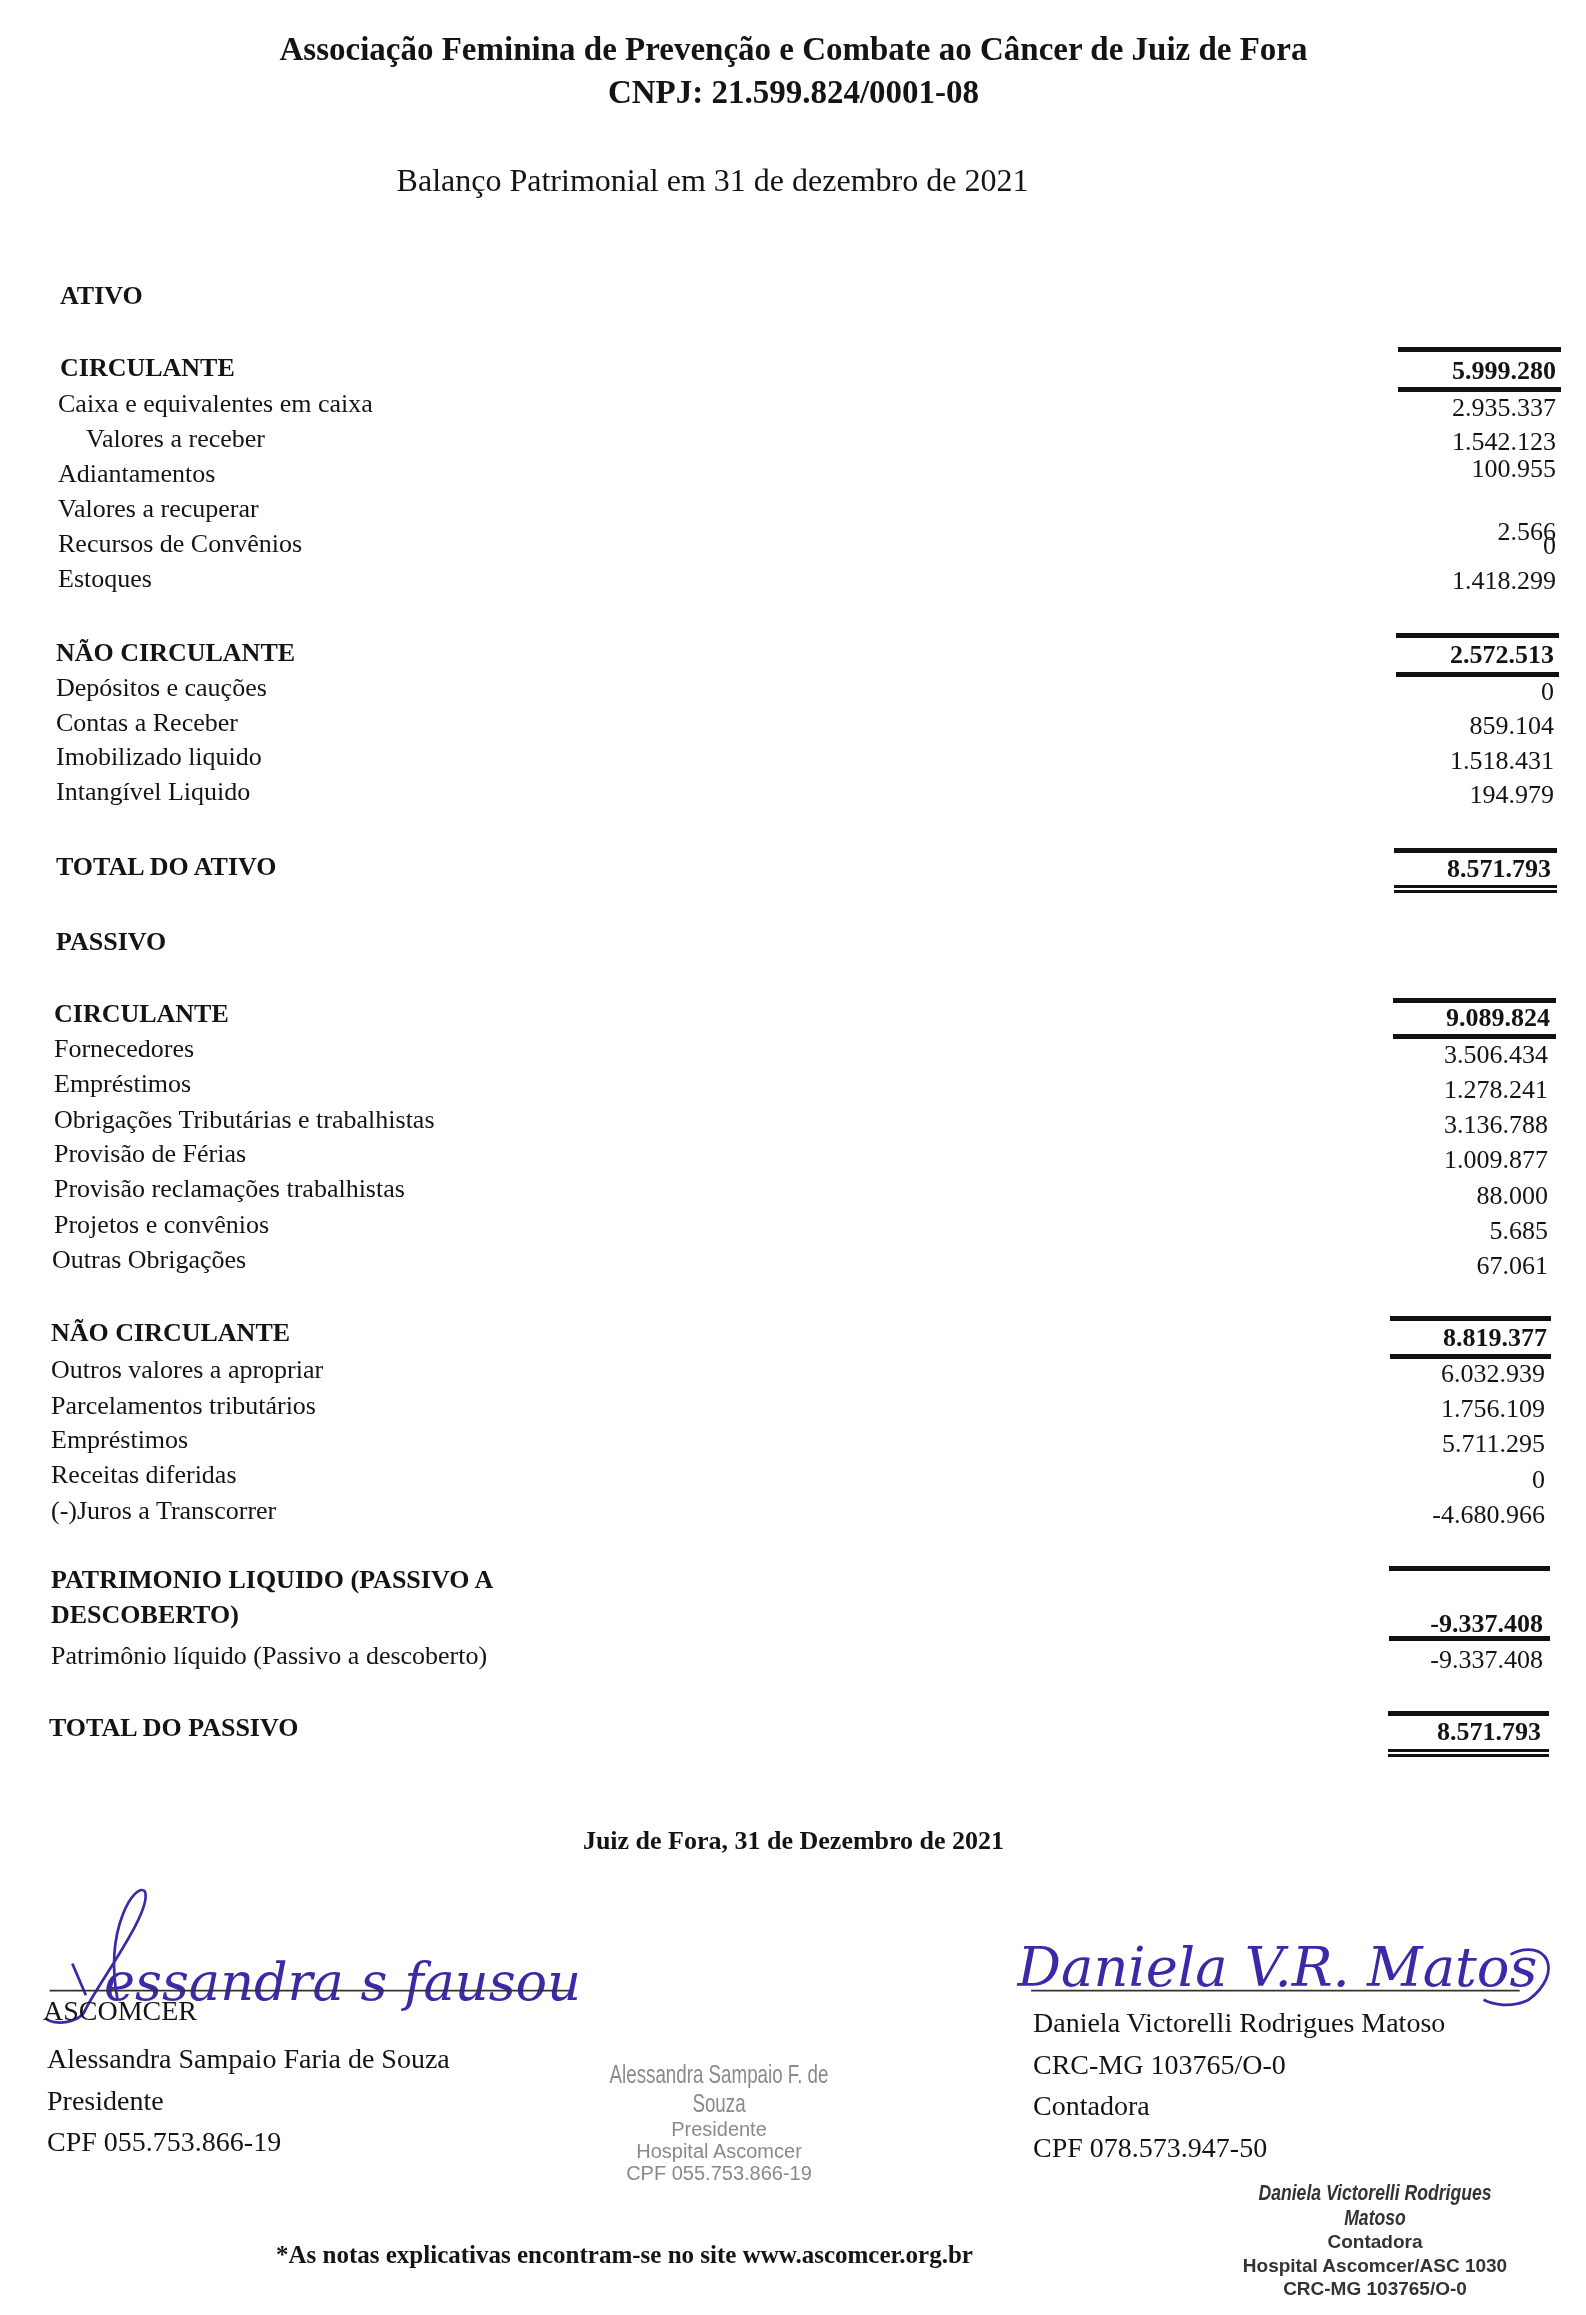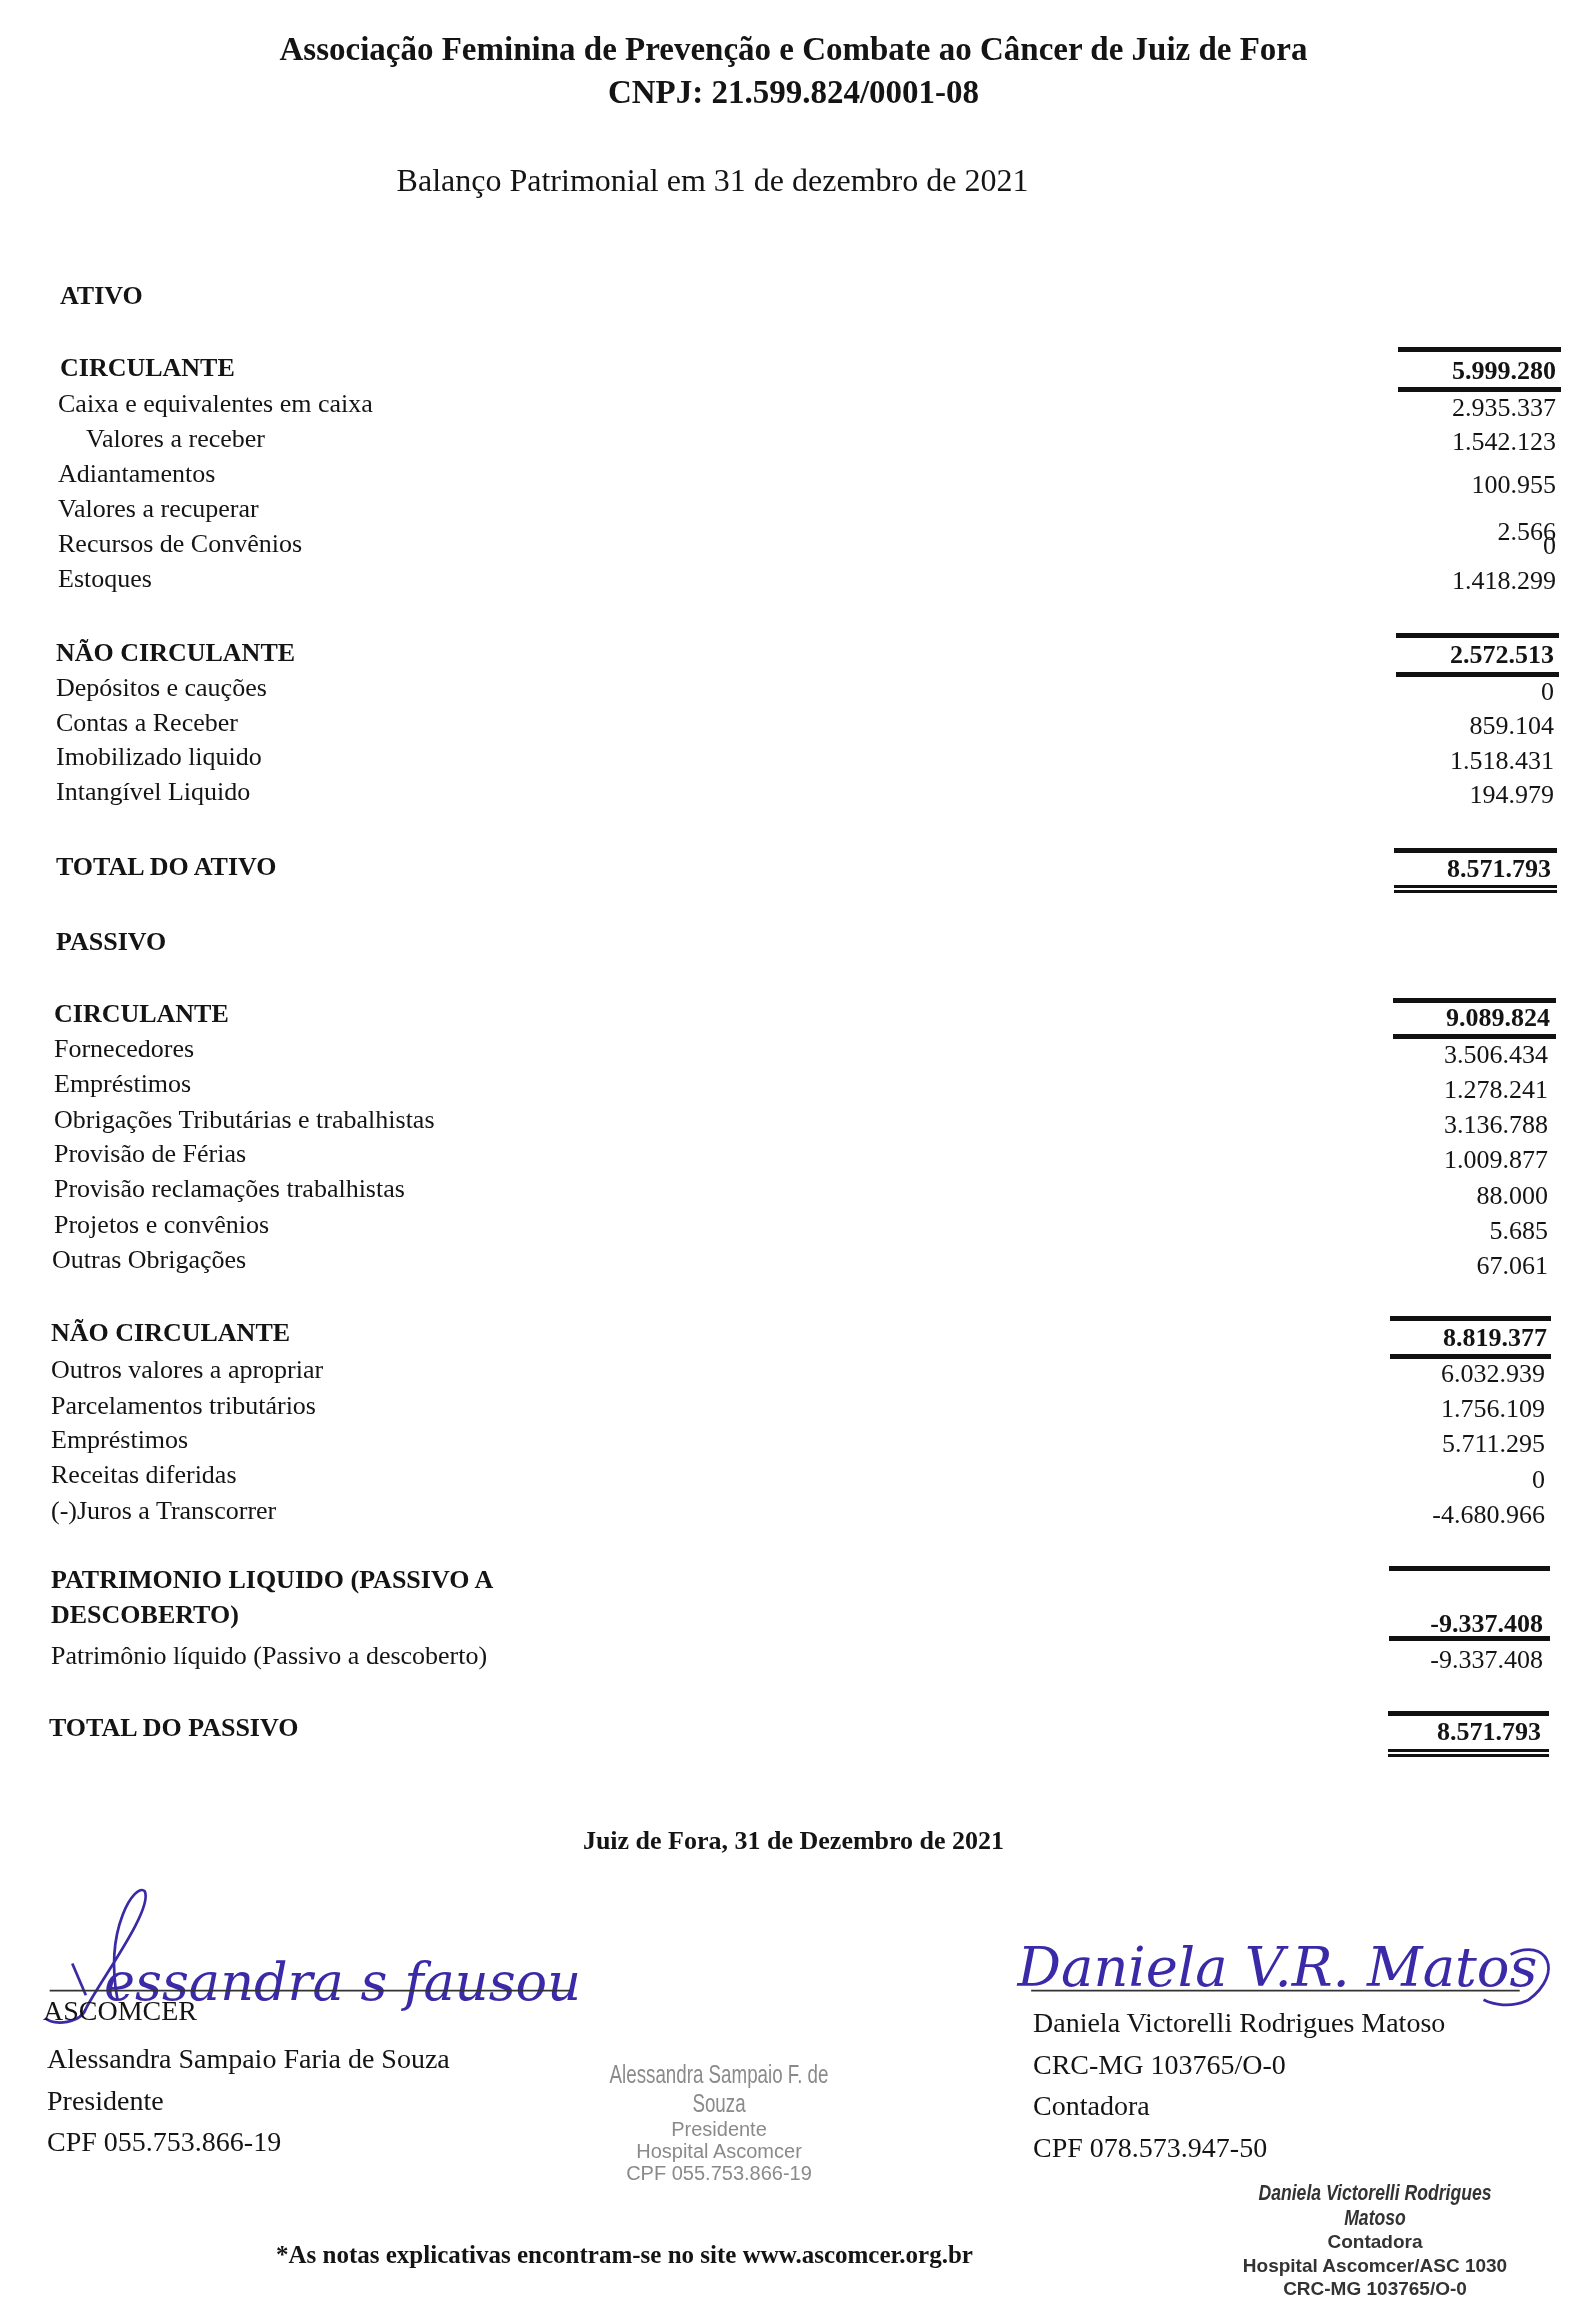--- a/index.html
+++ b/index.html
@@ -31,21 +31,21 @@
 <div class="abs section" style="left:60px; top:351px;">CIRCULANTE</div>
 <div class="bar" style="left:1398px; width:163px; top:347px;"></div>
 <div class="abs row-val bold" style="left:1321px; top:354px;">5.999.280</div>
 <div class="bar" style="left:1398px; width:163px; top:387px;"></div>
 
 <div class="abs row-label" style="left:58px; top:387px;">Caixa e equivalentes em caixa</div>
 <div class="abs row-val" style="left:1321px; top:391px;">2.935.337</div>
 <div class="abs row-label" style="left:58px; top:422px;margin-left:28px;">Valores a receber</div>
 <div class="abs row-val" style="left:1321px; top:425px;">1.542.123</div>
 <div class="abs row-label" style="left:58px; top:457px;">Adiantamentos</div>
-<div class="abs row-val" style="left:1321px; top:468px;">100.955</div>
+<div class="abs row-val" style="left:1321px; top:452px;">100.955</div>
 <div class="abs row-label" style="left:58px; top:492px;">Valores a recuperar</div>
 <div class="abs row-val" style="left:1321px; top:495px;margin-top:20px;">2.566</div>
 <div class="abs row-label" style="left:58px; top:527px;">Recursos de Convênios</div>
 <div class="abs row-val" style="left:1321px; top:529px;">0</div>
 <div class="abs row-label" style="left:58px; top:562px;">Estoques</div>
 <div class="abs row-val" style="left:1321px; top:564px;">1.418.299</div>
 
 <div class="abs section" style="left:56px; top:636px;">NÃO CIRCULANTE</div>
 <div class="bar" style="left:1396px; width:163px; top:633px;"></div>
 <div class="abs row-val bold" style="left:1319px; top:638px;">2.572.513</div>

